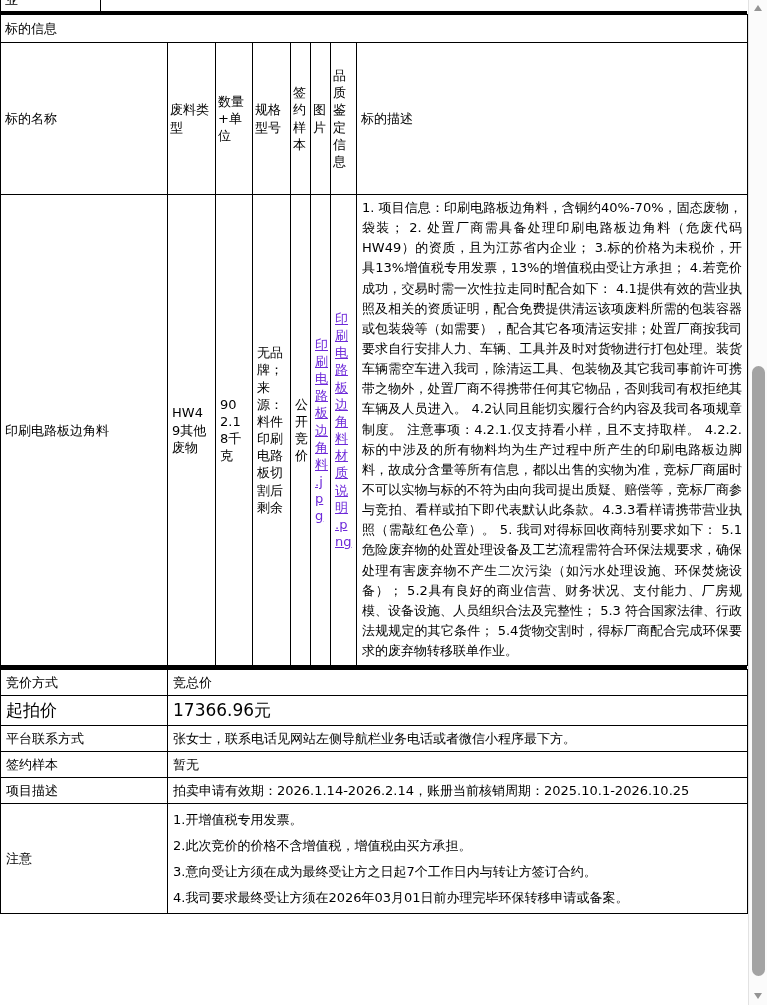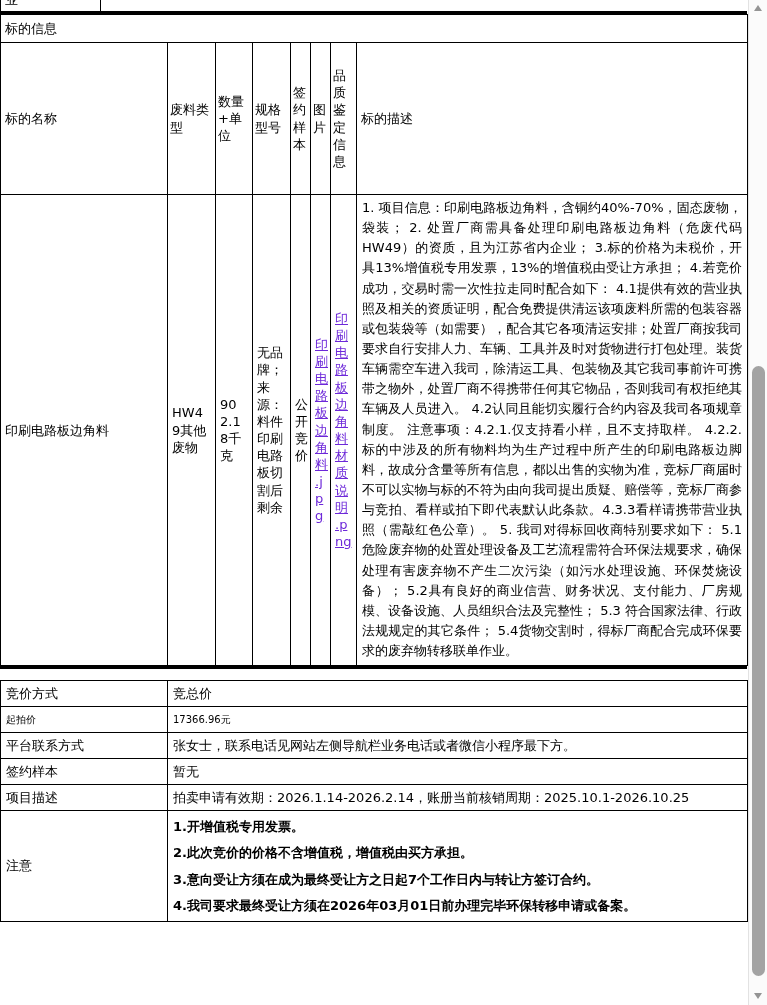--- a/index.html
+++ b/index.html
@@ -80,25 +80,25 @@
     word-break: normal;
   }
 
   a.flink {
     color: #6d28d9;
     text-decoration: underline;
     word-break: break-all;
   }
 
   
-  table.info { margin-top: 11px; }
+  table.info { margin-top: 0; }
   table.info td { height: 26px; padding: 3px 5px; vertical-align: middle; }
   table.info td.lbl { width: 167px; }
-  td.bold { font-weight: bold; font-size: 10px; }
-  .note-line { margin: 0 0 9px 0; font-weight: bold; }
+  td.bold { font-weight: bold; font-size: 17px; }
+  .note-line { margin: 0 0 9px 0; }
   .note-line:last-child { margin-bottom: 0; }
   table.info td.notes { padding: 7px 5px 7px 5px; vertical-align: middle; }
   table.info td.notelbl { vertical-align: middle; }
 
   
   #sb {
     position: absolute;
     top: 0; right: 0;
     width: 19px; height: 1005px;
     background: #fbfbfb;

